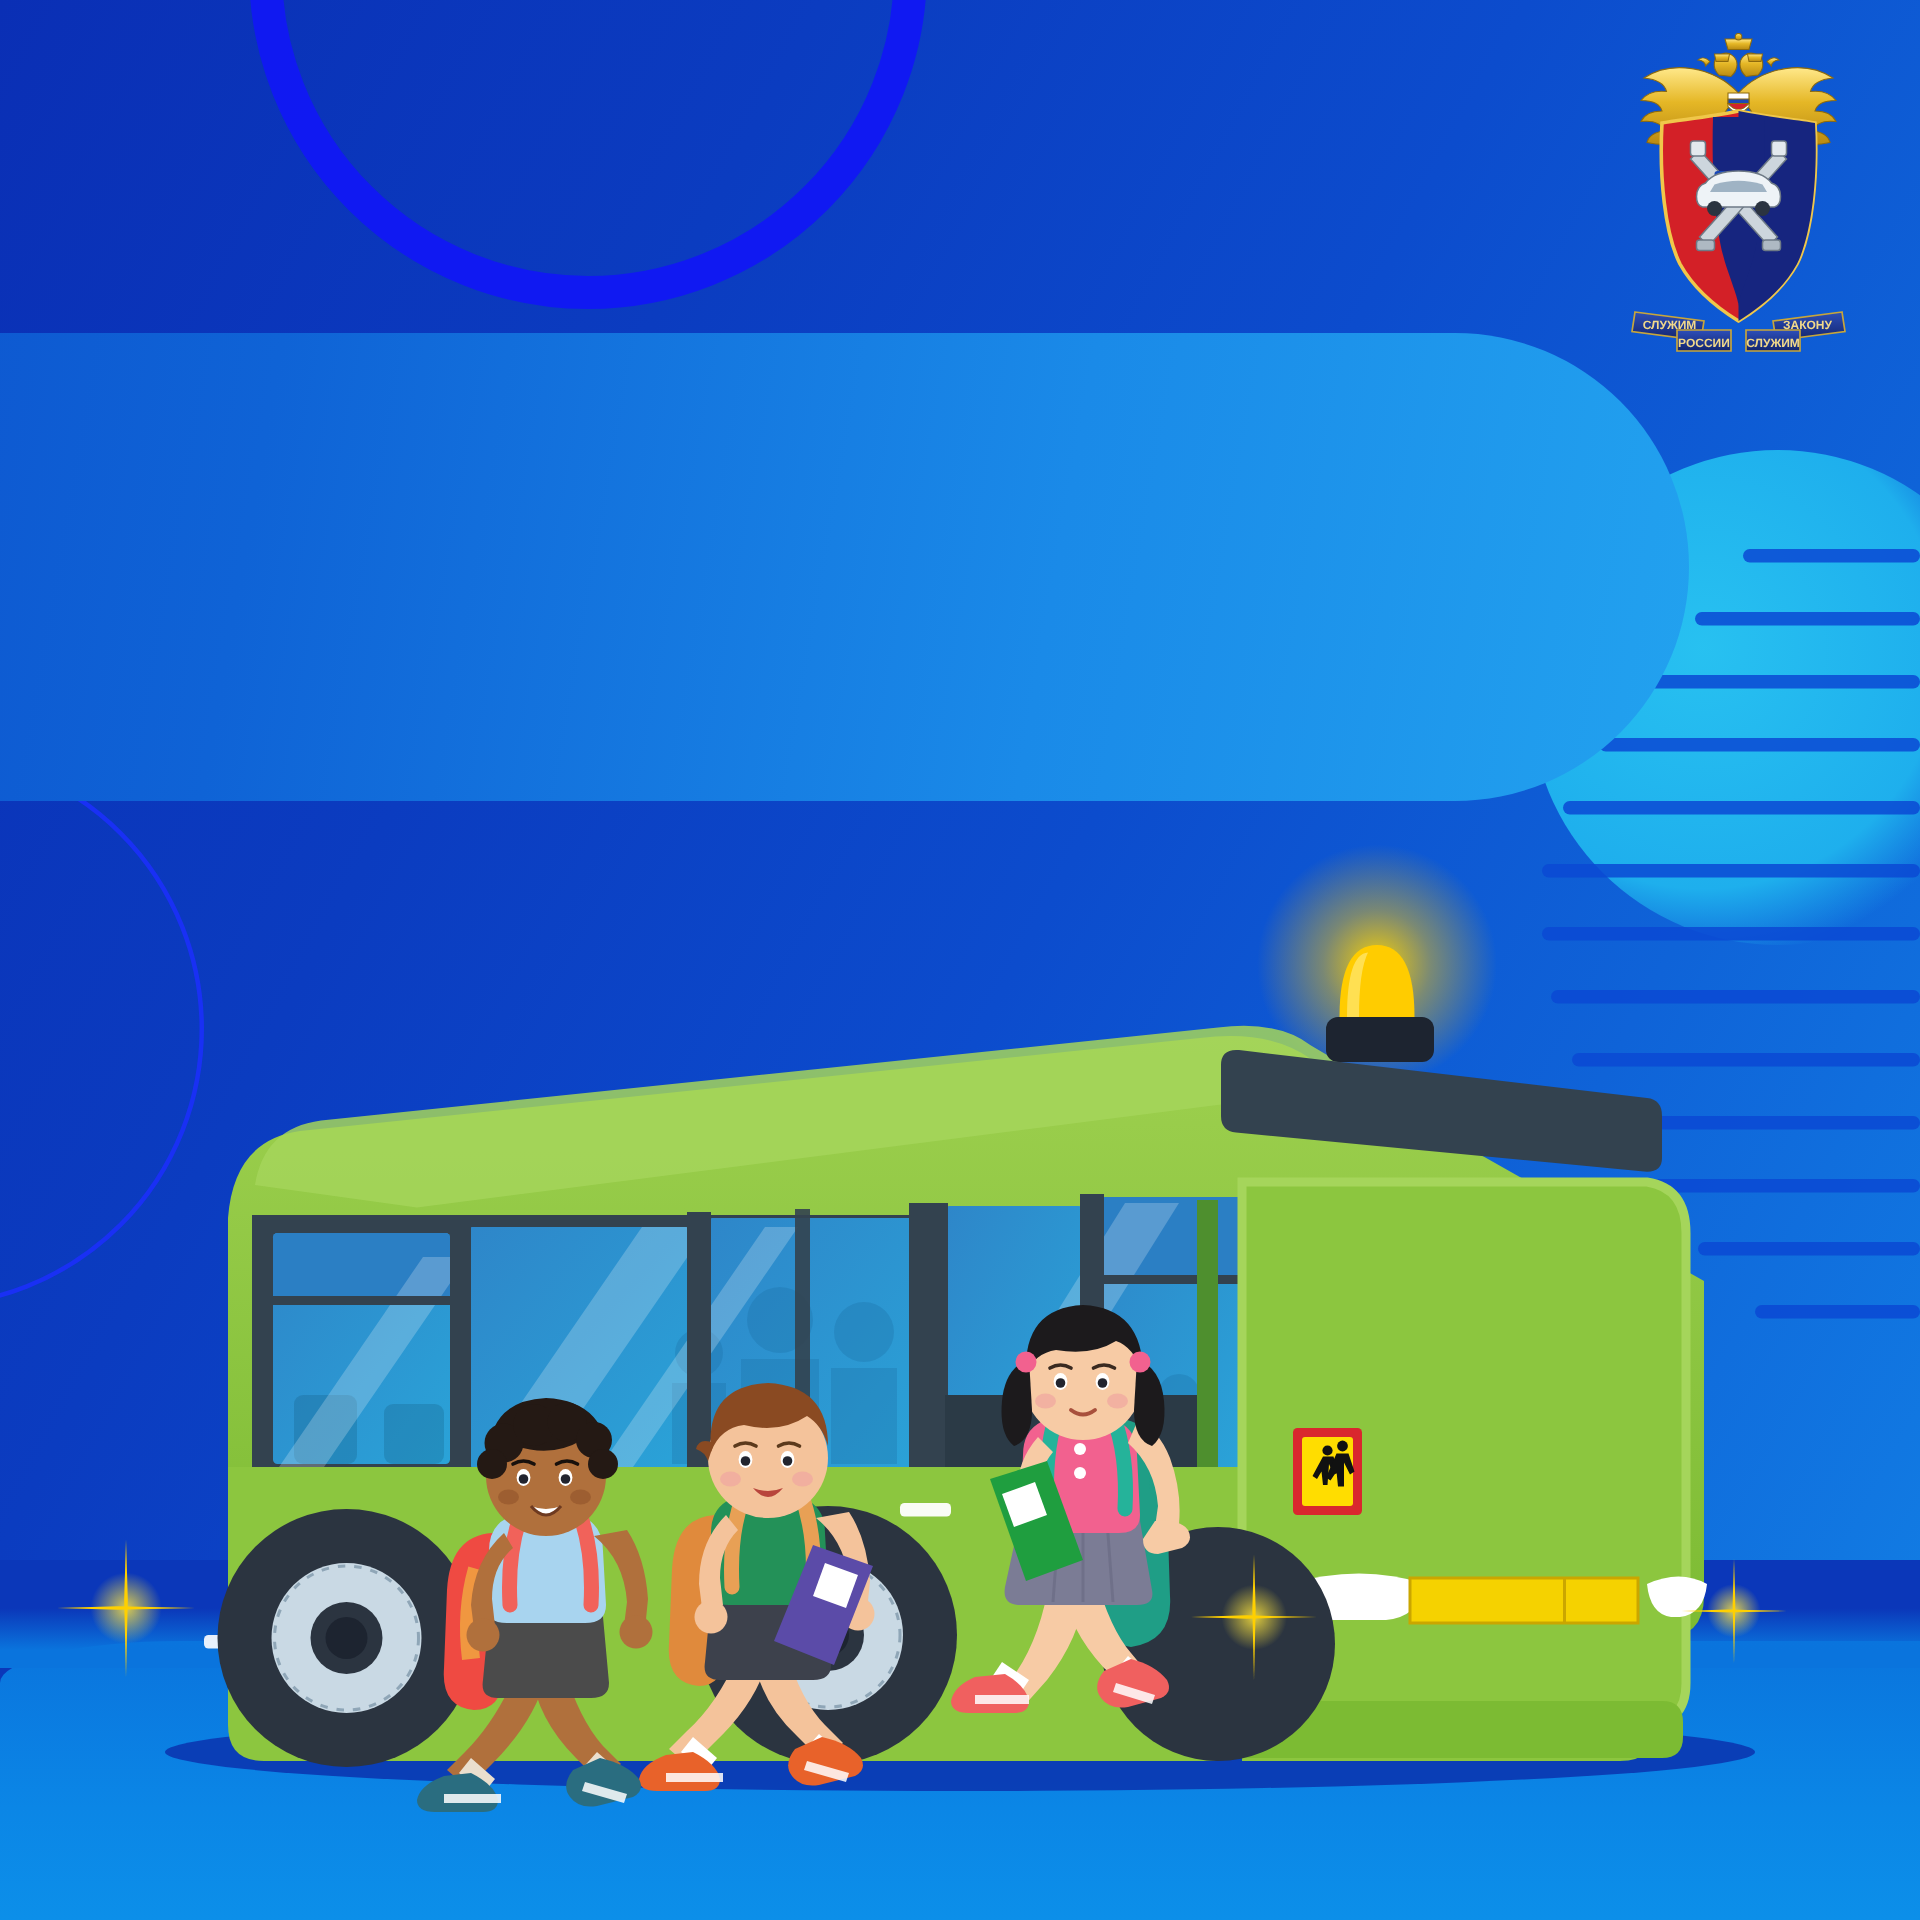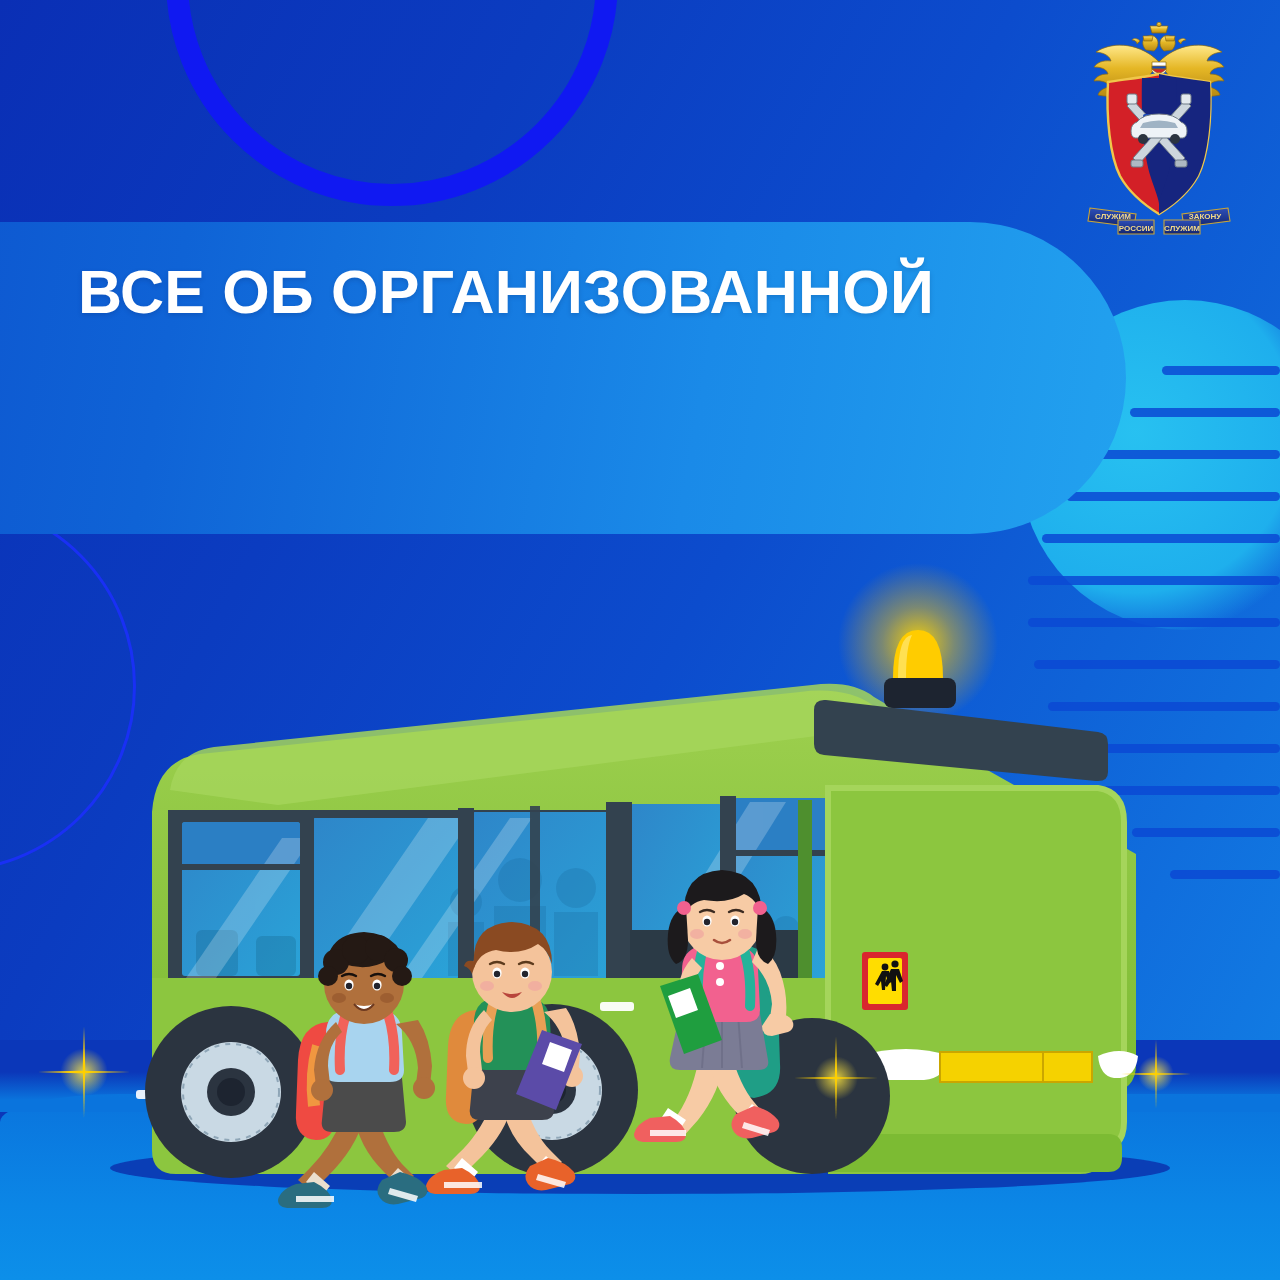--- a/index.html
+++ b/index.html
@@ -135,21 +135,20 @@
         <span style="width: 210px; top: 384px;"></span>
         <span style="width: 182px; top: 426px;"></span>
         <span style="width: 148px; top: 468px;"></span>
         <span style="width: 110px; top: 510px;"></span>
       </div>
   </div>
 
   <div class="pill"></div>
 
   <div class="title">
-    <div>ВСЕ ОБ ОРГАНИЗОВАННОЙ</div>
   </div>
 
   <div class="emblem">
     <svg viewBox="0 0 170 220" width="170" height="220">
       <defs>
         <linearGradient id="gold" x1="0" y1="0" x2="0" y2="1">
           <stop offset="0%" stop-color="#ffe88a"></stop>
             <stop offset="45%" stop-color="#e5b726"></stop>
           <stop offset="100%" stop-color="#b98a12"></stop>
         </linearGradient>

